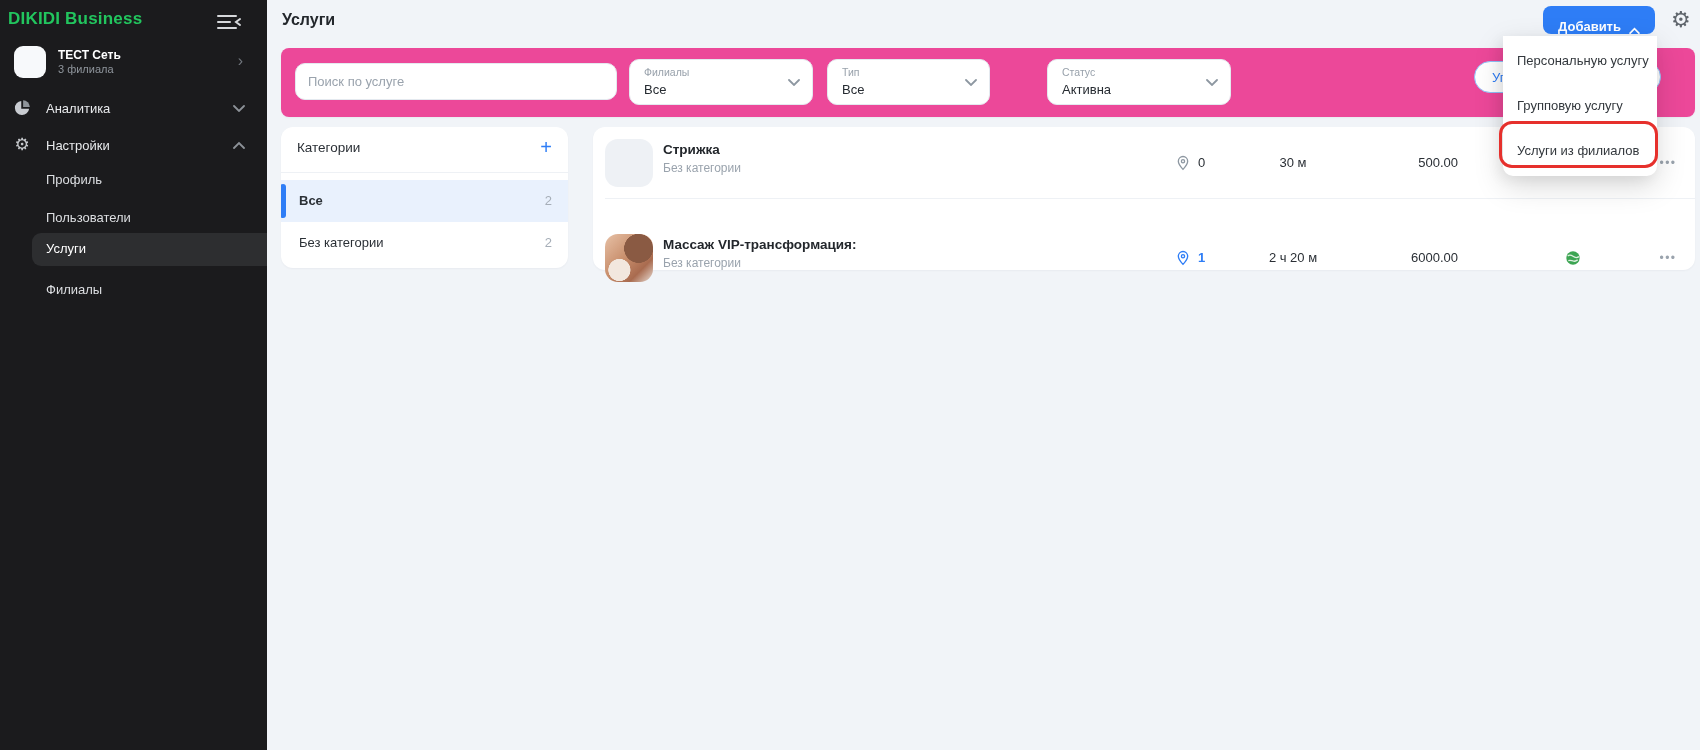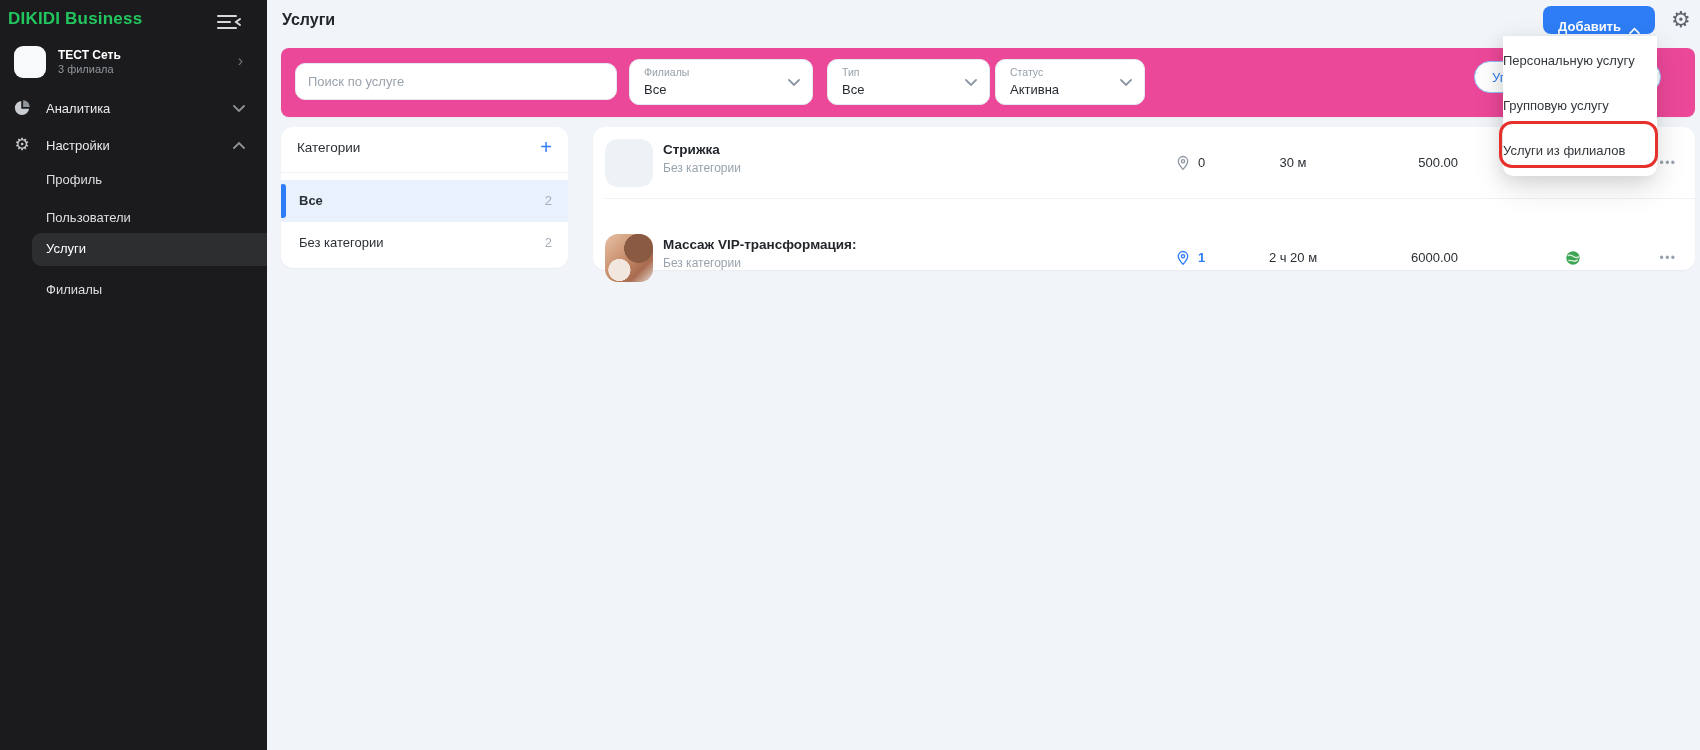--- a/index.html
+++ b/index.html
@@ -80,21 +80,21 @@
                   font-size:13px; color:#2a2f35; }
   .col-price { position:absolute; left:780px; width:85px; top:0; height:71px; display:flex; align-items:center; justify-content:flex-end;
                font-size:13px; color:#2a2f35; }
   .col-globe { position:absolute; left:965px; width:30px; top:0; height:71px; display:flex; align-items:center; justify-content:center; }
   .col-menu { position:absolute; left:1055px; width:40px; top:0; height:71px; display:flex; align-items:center; justify-content:center;
               font-size:12px; color:#9aa3ad; letter-spacing:1.5px; cursor:pointer; }
 
   
   .dropdown { position:absolute; left:1503px; top:36px; width:154px; height:140px; background:#fff; border-radius:0 0 10px 10px;
               box-shadow:0 10px 30px rgba(0,0,0,.15), -4px 4px 14px rgba(0,0,0,.06); z-index:5; padding-top:2px; }
-  .dropdown-item { height:45px; line-height:45px; font-size:13px; color:#33383d; cursor:pointer; white-space:nowrap; }
+  .dropdown-item { height:45px; line-height:45px; padding-left:14px; font-size:13px; color:#33383d; cursor:pointer; white-space:nowrap; }
   .annotation { position:absolute; left:1499px; top:121px; width:159px; height:47px; border:3px solid #e6302c; border-radius:13px;
                 z-index:6; pointer-events:none; }
   svg { display:block; }
 </style>
 </head>
 <body>
 
 <div id="app">
 
   <div class="sidebar">
@@ -178,21 +178,21 @@
     </div>
     <div class="select-box" style="left:546px; width:163px;">
       <span class="select-label">Тип</span>
       <span class="select-value">Все</span>
       <span class="select-caret">
         <svg width="12" height="8" viewBox="0 0 12 8" fill="none" stroke="currentColor" stroke-width="1.8" stroke-linecap="round">
             <polyline points="1,2 6,7 11,2"></polyline>
           </svg>
       </span>
     </div>
-    <div class="select-box" style="left:714px; width:150px;">
+    <div class="select-box" style="left:766px; width:184px;">
       <span class="select-label">Статус</span>
       <span class="select-value">Активна</span>
       <span class="select-caret">
         <svg width="12" height="8" viewBox="0 0 12 8" fill="none" stroke="currentColor" stroke-width="1.8" stroke-linecap="round">
             <polyline points="1,2 6,7 11,2"></polyline>
           </svg>
       </span>
     </div>
   </div>
   <button class="manage-btn">Управление категориями</button>

